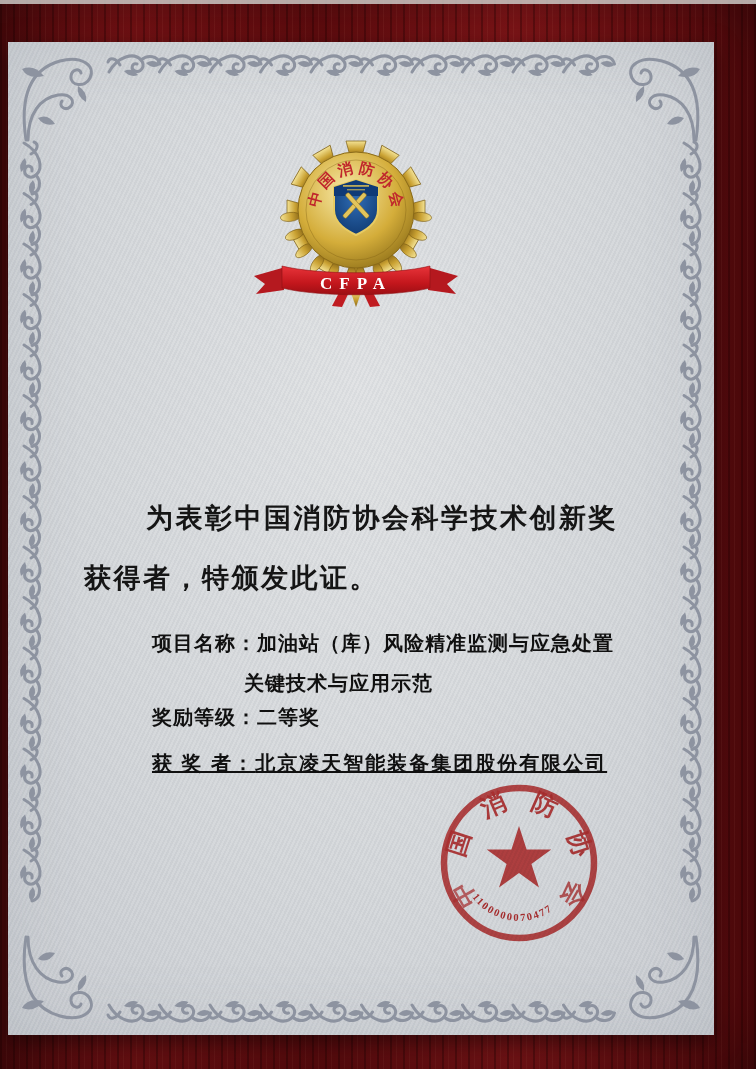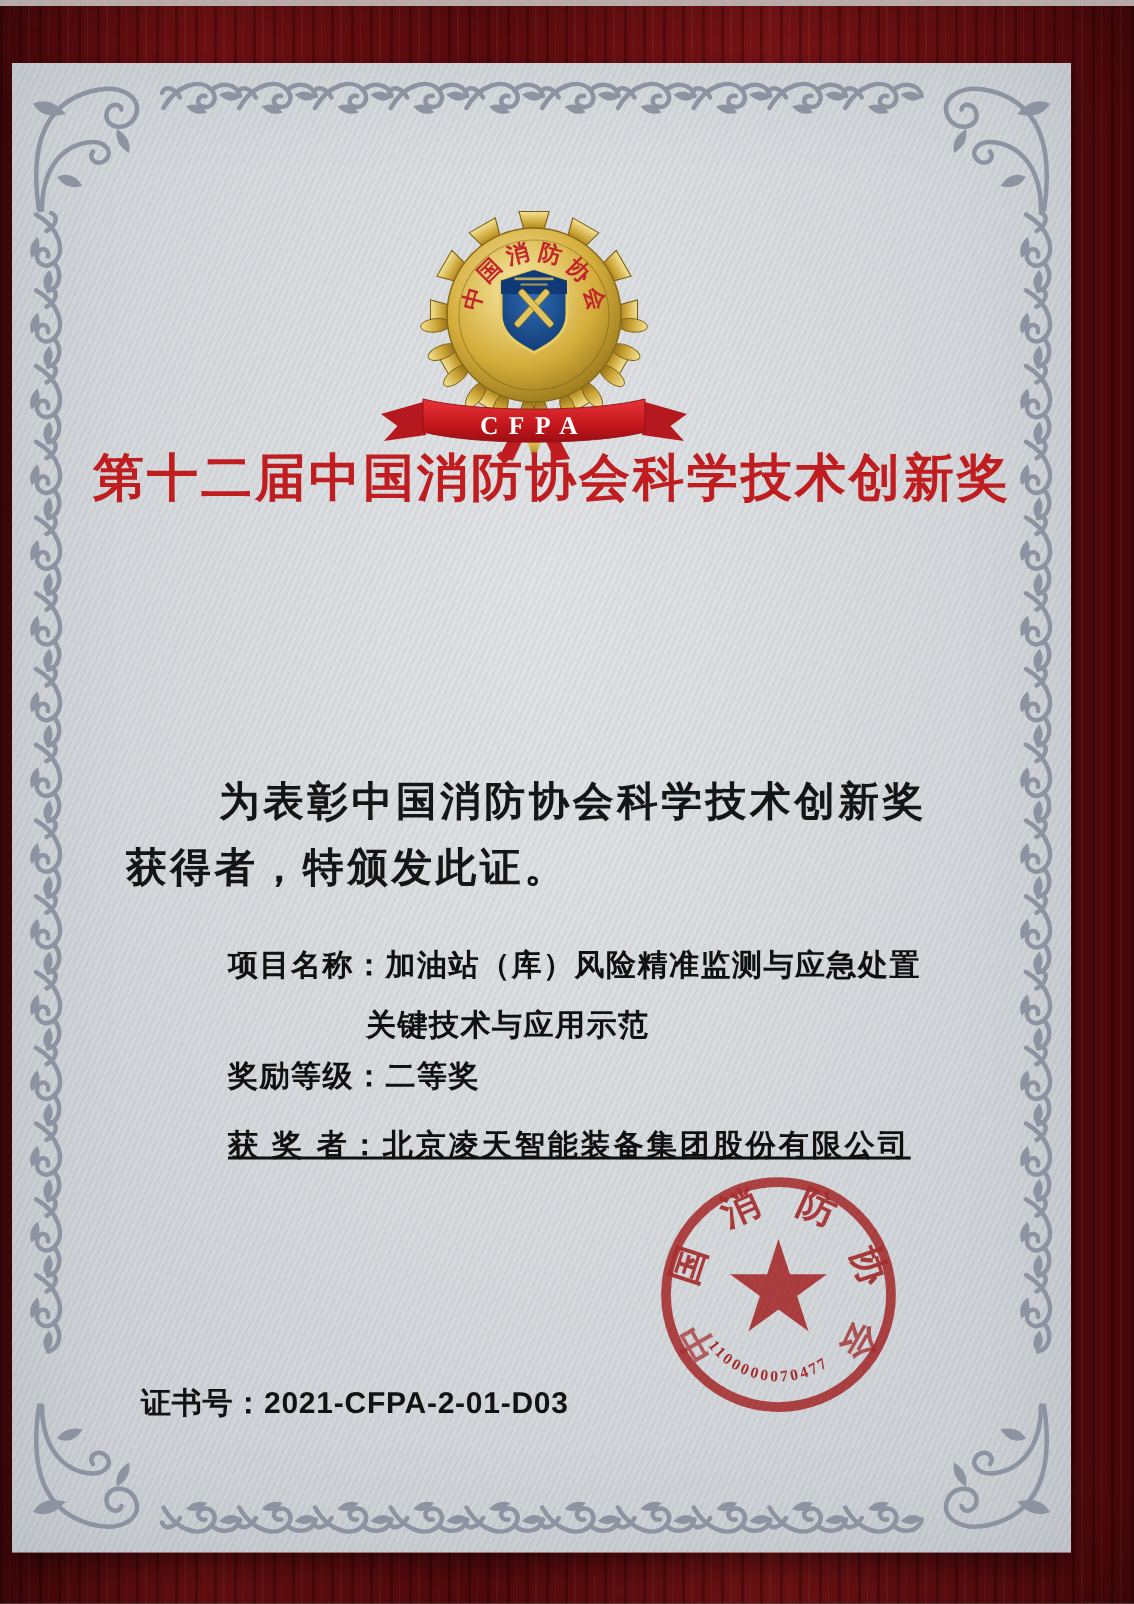--- a/index.html
+++ b/index.html
@@ -41,21 +41,21 @@
     font-size:48px; letter-spacing:8px; word-spacing:58px; color:#c01e20;
   }
   .issueno {
     position:absolute; top:408px; left:388px;
     font-weight:700; font-size:21px; letter-spacing:1px; color:#141414;
   }
   .cite {
     position:absolute; font-family:"Liberation Serif","DejaVu Serif",serif;
     font-size:27px; letter-spacing:2.5px; color:#151515; font-weight:600;
   }
-  .cite1 { top:458px; left:138px;margin-top:16px; }
+  .cite1 { top:458px; left:138px; }
   .cite2 { top:502px; left:76px;margin-top:16px; }
 
   .field {
     position:absolute; font-weight:700; font-size:20px; letter-spacing:1px; color:#101010;
     white-space:nowrap;
   }
   .f-project  { top:588px; left:144px; }
   .f-project2 { top:628px; left:236px; }
   .f-grade    { top:662px; left:144px; }
   .f-winner   { top:708px; left:144px; letter-spacing:2px;text-decoration:underline; }
@@ -275,21 +275,20 @@
         <path d="M44,128 L16,136 L27,144 L18,154 L46,150 Z" fill="#b5191f"></path>
         <path d="M192,128 L220,136 L209,144 L218,154 L190,150 Z" fill="#b5191f"></path>
         <path d="M103,149 L94,166 L104,167 L112,150 Z" fill="#c01c21"></path>
         <path d="M133,149 L142,166 L132,167 L124,150 Z" fill="#c01c21"></path>
         <path d="M112,150 L118,167 L124,150 Z" fill="url(#gLin)"></path>
         <path d="M44,126 C80,135 156,135 192,126 L192,148 C156,157 80,157 44,148 Z" fill="url(#rLin)" stroke="#8e1014" stroke-width=".6"></path>
         <text class="banner-letters" x="118" y="149" text-anchor="middle" font-size="17" font-weight="bold" letter-spacing="7" fill="#ffffff">CFPA</text>
       </g>
     </svg>
 
-    <div class="title">第十二届中国消防协会科学技术创新奖</div>
 
     <div class="cite cite1">为表彰中国消防协会科学技术创新奖</div>
     <div class="cite cite2">获得者，特颁发此证。</div>
 
     <div class="field f-project">
       <span>项目名称：</span><span>加油站（库）风险精准监测与应急处置</span>
     </div>
     <div class="field f-project2">关键技术与应用示范</div>
     <div class="field f-grade">
       <span>奖励等级：</span><span>二等奖</span>
@@ -323,18 +322,15 @@
           </g>
         <g transform="rotate(120,100,100)">
             <text x="100" y="45" text-anchor="middle" opacity=".78">会</text>
           </g>
       </g>
       <text font-size="10.5" font-weight="bold" letter-spacing="1.8" fill="#c62a2a">
         <textPath href="#sealNum" startOffset="6">1100000070477</textPath>
       </text>
     </svg>
 
-    <div class="certno">
-      <span>证书号：</span><span>2021-CFPA-2-01-D03</span>
-    </div>
 
   </div>
 </div>
 
 </body></html>

